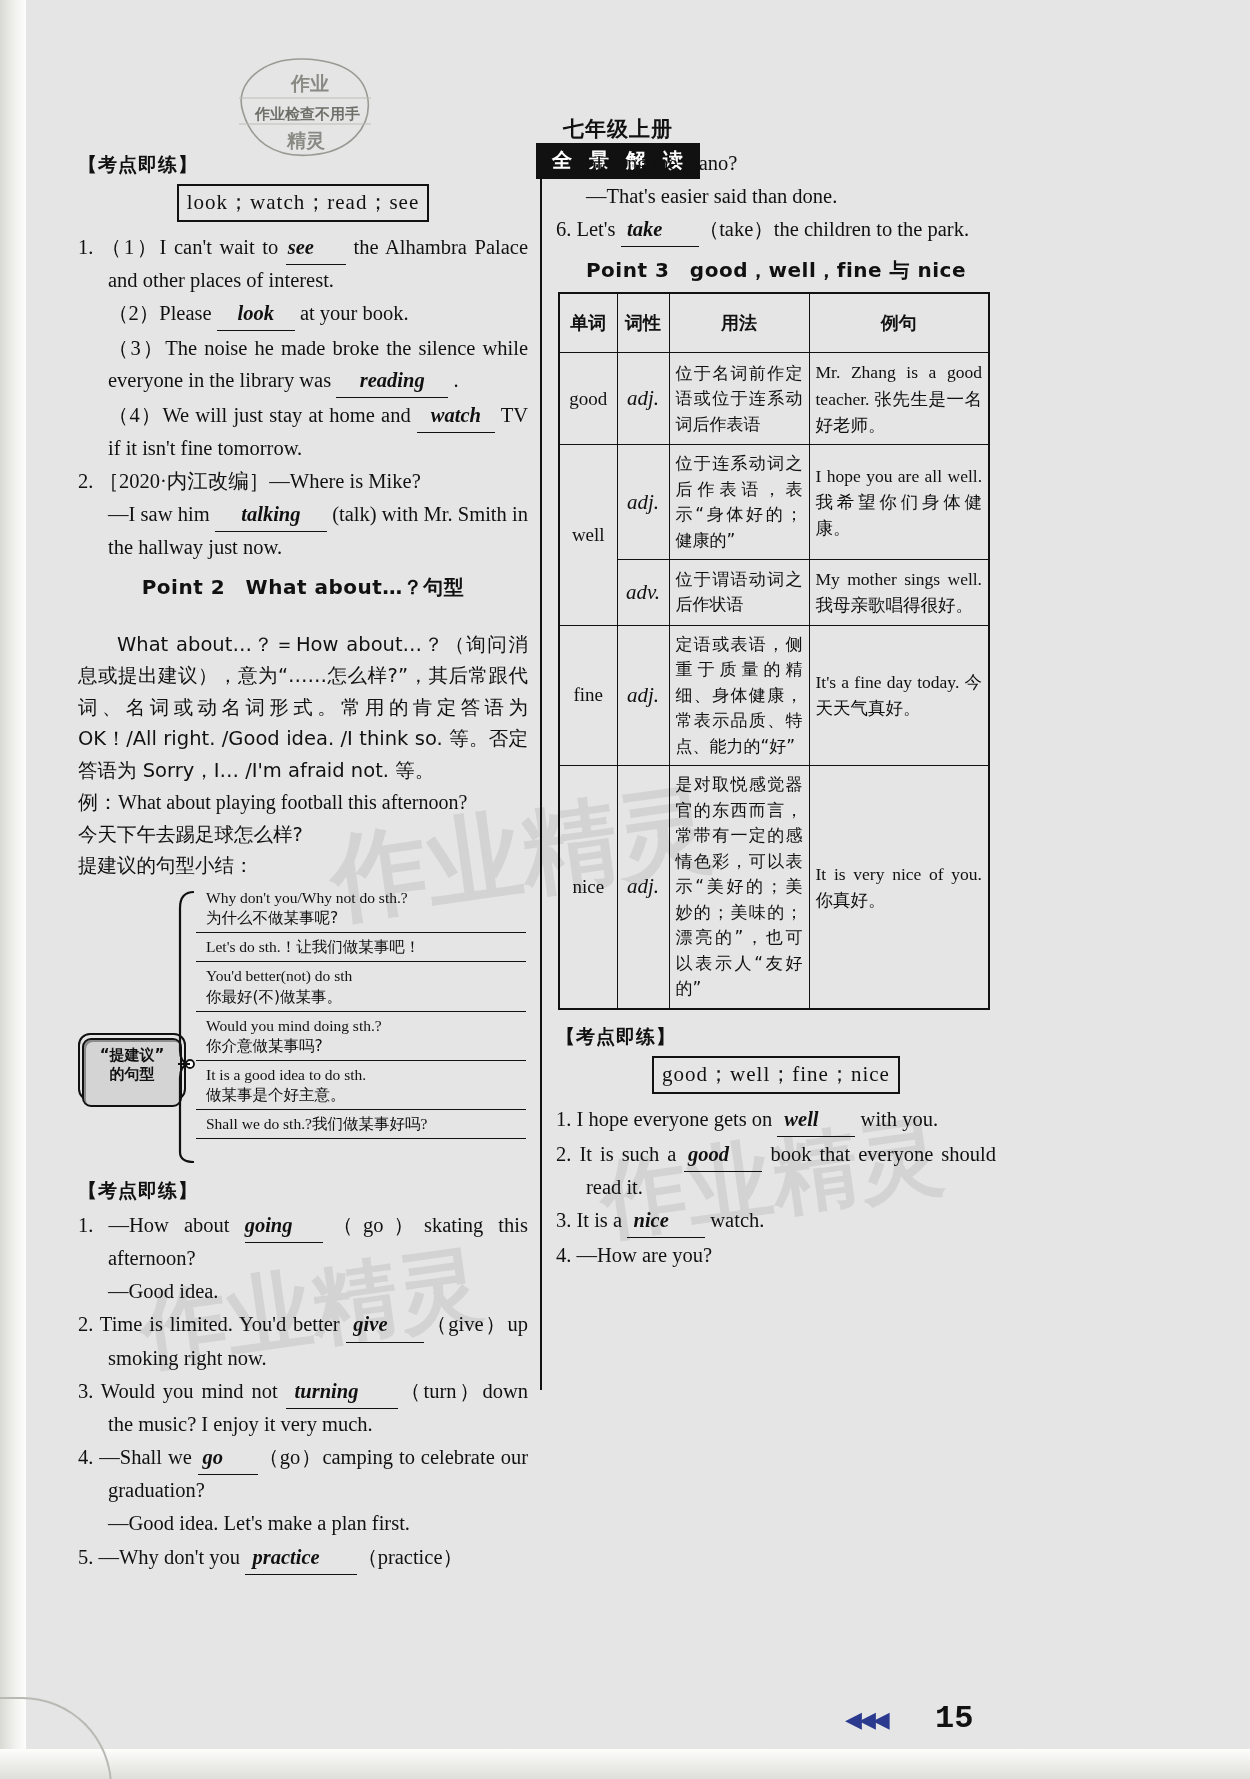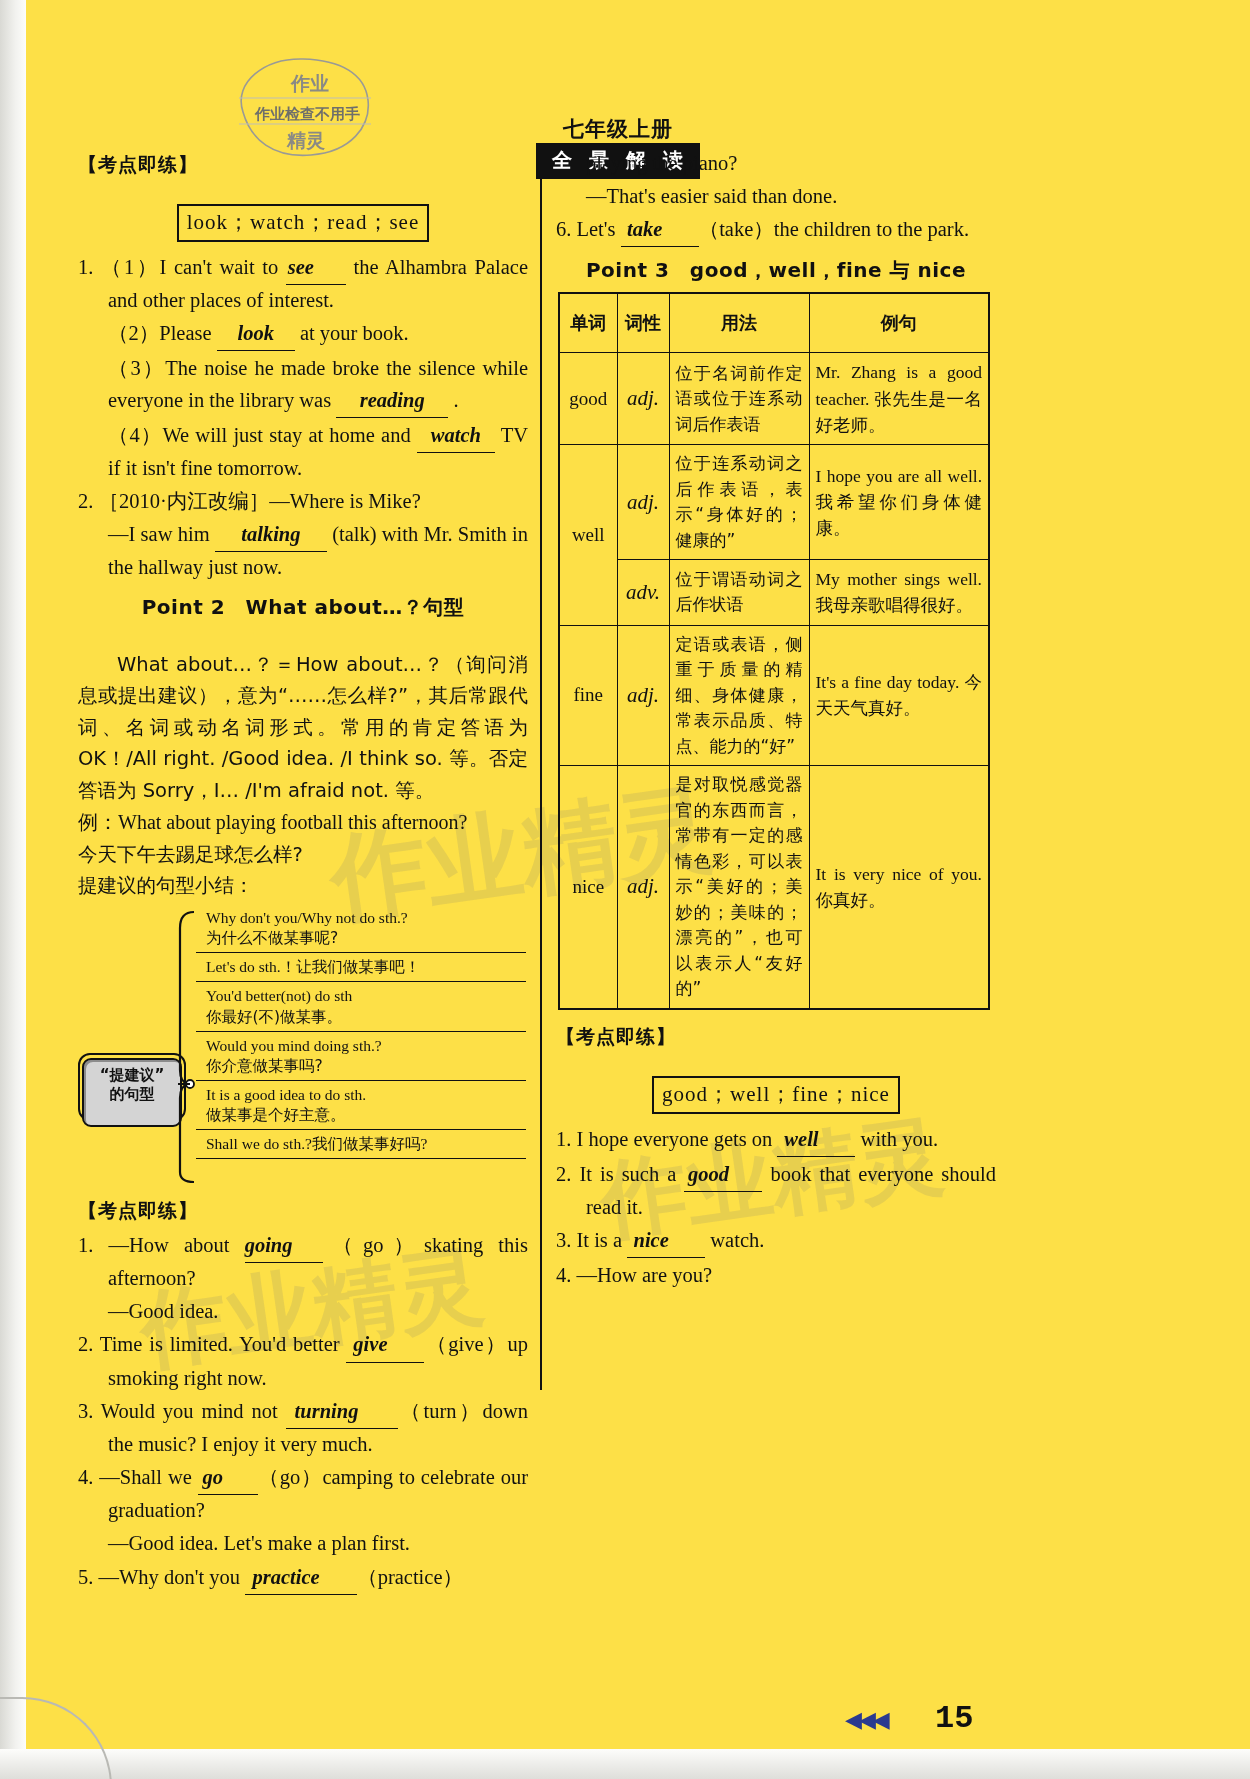--- a/index.html
+++ b/index.html
@@ -6,21 +6,21 @@
   body {
     width:1250px; height:1779px;
     background:#ffffff;
     font-family:"Liberation Serif", serif;
     color:#111;
     position:relative;
     overflow:hidden;
   }
   .page {
     position:absolute; inset:0;
-    background:#fde047;
+    background:#e5e5e5;
   }
   
   .header {
     position:absolute; left:88px; top:112px; width:1060px; height:30px;
     display:flex; align-items:center;flex-direction:column;
   }
   .dashrule {
     flex:1 1 auto; height:0;
     border-top:3px dashed #111;
     margin-right:10px;
@@ -44,21 +44,21 @@
     position:absolute; left:540px; top:150px; width:2px; height:1240px;
     background:#111;
   }
   .sect-title {
     font-family:"DejaVu Sans", sans-serif;
     font-size:19px; font-weight:700; margin:4px 0 6px 0; letter-spacing:1px;
   }
   .wordbox {
     display:inline-block; border:2px solid #111;
     padding:2px 8px 4px 8px; font-size:21px; letter-spacing:1px;
-    margin:20px 0 10px 0;
+    margin:0 0 10px 0;
   }
   .boxwrap { text-align:center; }
   p.line {
     margin:0 0 2px 0; font-size:20.5px; line-height:1.52;
     text-align:justify; text-justify:inter-word;
   }
   p.hang { padding-left:30px; text-indent:-30px; }
   p.ind  { padding-left:30px; }
   .blank {
     display:inline-block; min-width:62px; text-align:center;
@@ -201,21 +201,21 @@
 
     <div class="boxwrap">
       <span class="wordbox">look；watch；read；see</span>
     </div>
 
     <div>
         <p class="line hang"><span>1. </span><span>（1）I can't wait to </span><span class="blank w1">see</span><span> the Alhambra Palace and other places of interest.</span></p>
         <p class="line ind"><span>（2）Please </span><span class="blank">look</span><span> at your book.</span></p>
         <p class="line ind"><span>（3）The noise he made broke the silence while everyone in the library was </span><span class="blank w3">reading</span><span> .</span></p>
         <p class="line ind"><span>（4）We will just stay at home and </span><span class="blank">watch</span><span> TV if it isn't fine tomorrow.</span></p>
-        <p class="line hang"><span>2. </span><span>［2010·内江改编］—Where is Mike?</span></p>
+        <p class="line hang"><span>2. </span><span>［2020·内江改编］—Where is Mike?</span></p>
         <p class="line ind"><span>—I saw him </span><span class="blank w3">talking</span><span> (talk) with Mr. Smith in the hallway just now.</span></p>
       </div>
 
     <div class="point-head">Point 2　What about…？句型</div>
 
     <p class="cnpara" style="text-indent:2em;margin-top:28px;">What about…？＝How about…？（询问消息或提出建议），意为“……怎么样?”，其后常跟代词、名词或动名词形式。常用的肯定答语为 OK！/All right. /Good idea. /I think so. 等。否定答语为 Sorry，I… /I'm afraid not. 等。</p>
     <p class="mixpara">例：What about playing football this afternoon?</p>
     <p class="cnpara">今天下午去踢足球怎么样?</p>
     <p class="cnpara">提建议的句型小结：</p>
 

